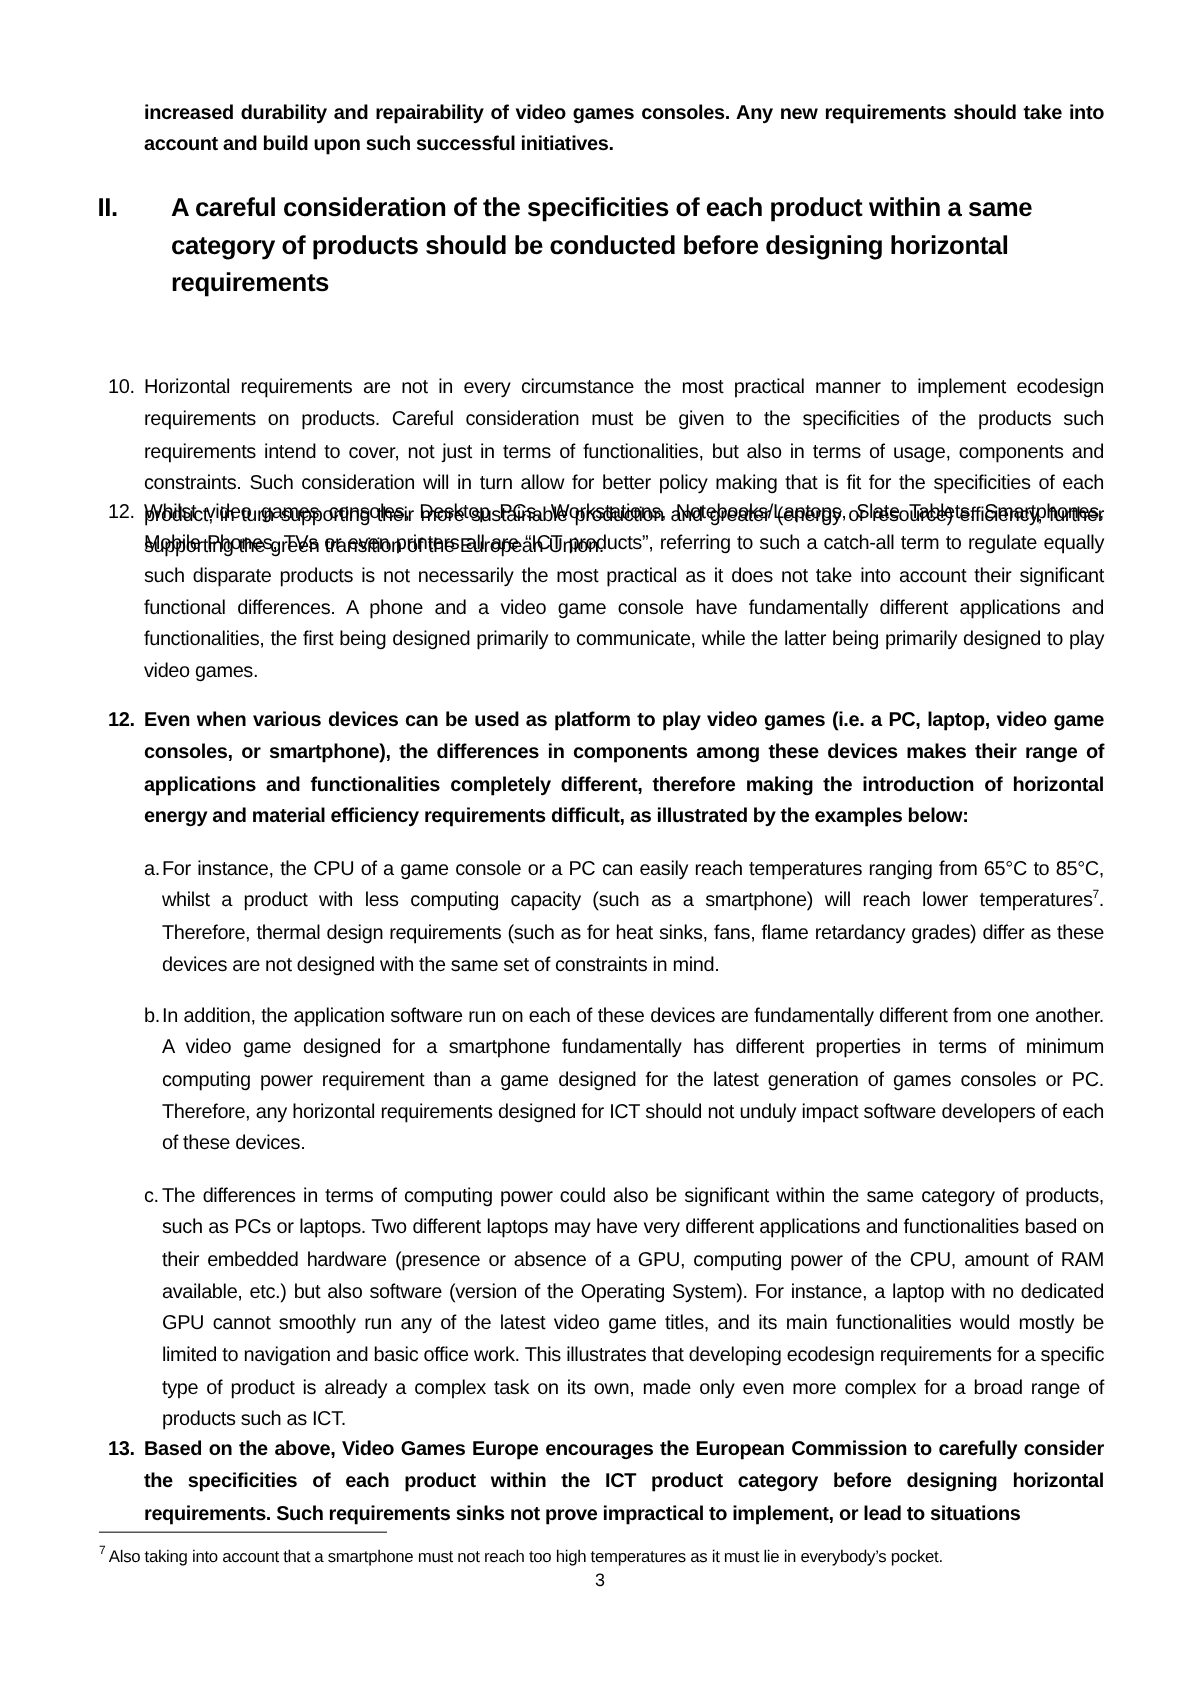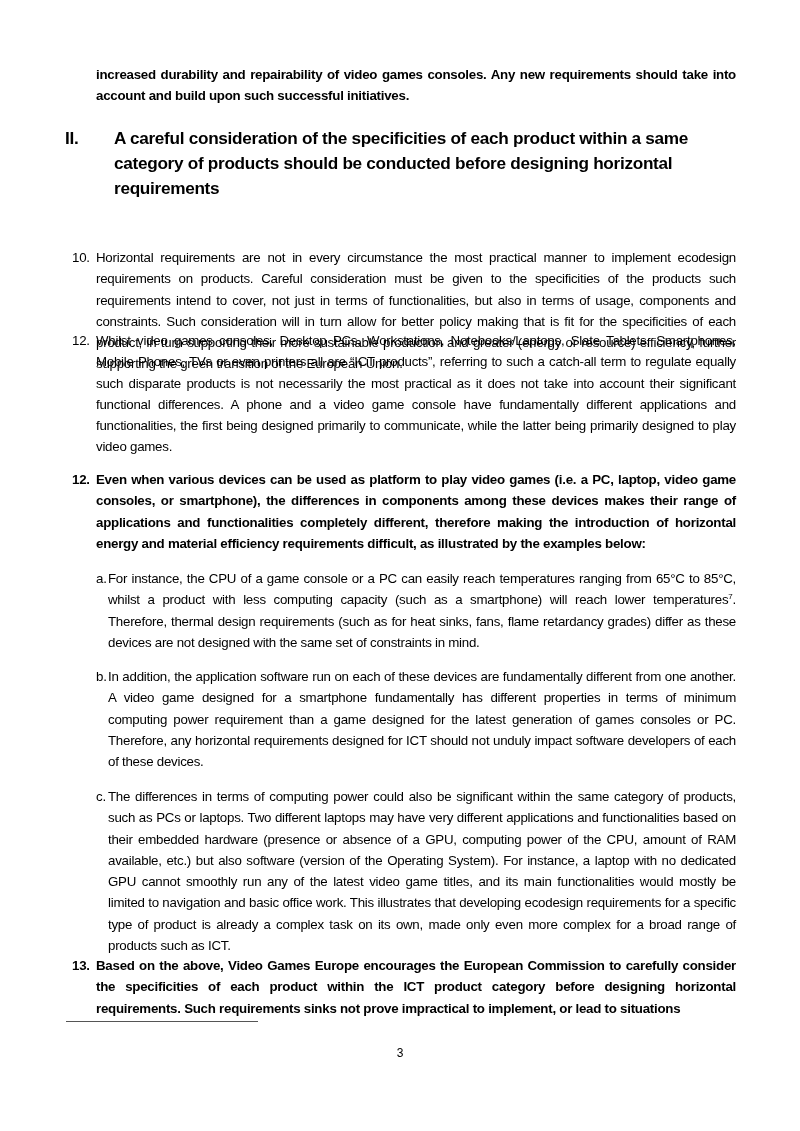--- a/index.html
+++ b/index.html
@@ -66,16 +66,17 @@
     <span class="sbody">The differences in terms of computing power could also be significant within the same category of products, such as PCs or laptops.  Two different laptops may have very different applications and functionalities based on their embedded hardware (presence or absence of a GPU, computing power of the CPU, amount of RAM available, etc.) but also software (version of the Operating System). For instance, a laptop with no dedicated GPU cannot smoothly run any of the latest video game titles, and its main functionalities would mostly be limited to navigation and basic office work. This illustrates that developing ecodesign requirements for a specific type of product is already a complex task on its own, made only even more complex for a broad range of products such as ICT.</span>
   </div>
 
   <div class="para txt bold" style="top:955px;">
     <span class="pnum">13.</span>
     <span class="pbody">Based on the above, Video Games Europe encourages the European Commission to carefully consider the specificities of each product within the ICT product category before designing horizontal requirements.  Such requirements sinks not prove impractical to implement, or lead to situations</span>
   </div>
 
   <div class="fn-rule"></div>
 
+  <div class="footnote"><sup>7</sup><span> Also taking into account that a smartphone must not reach too high temperatures as it must lie in everybody’s pocket.</span></div>
 
   <div class="page-num">3</div>
 
 </div>
 
 </body></html>

